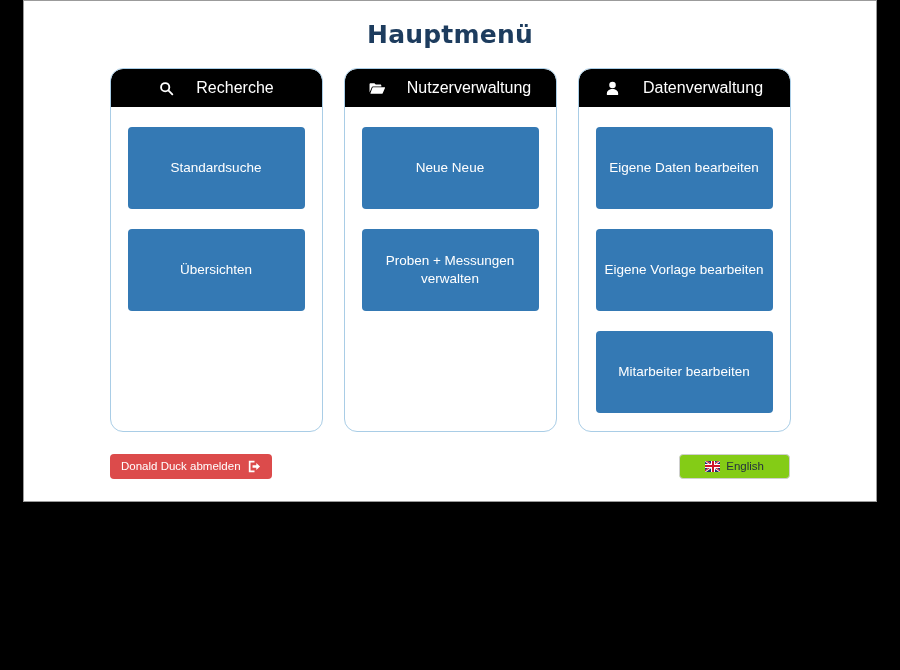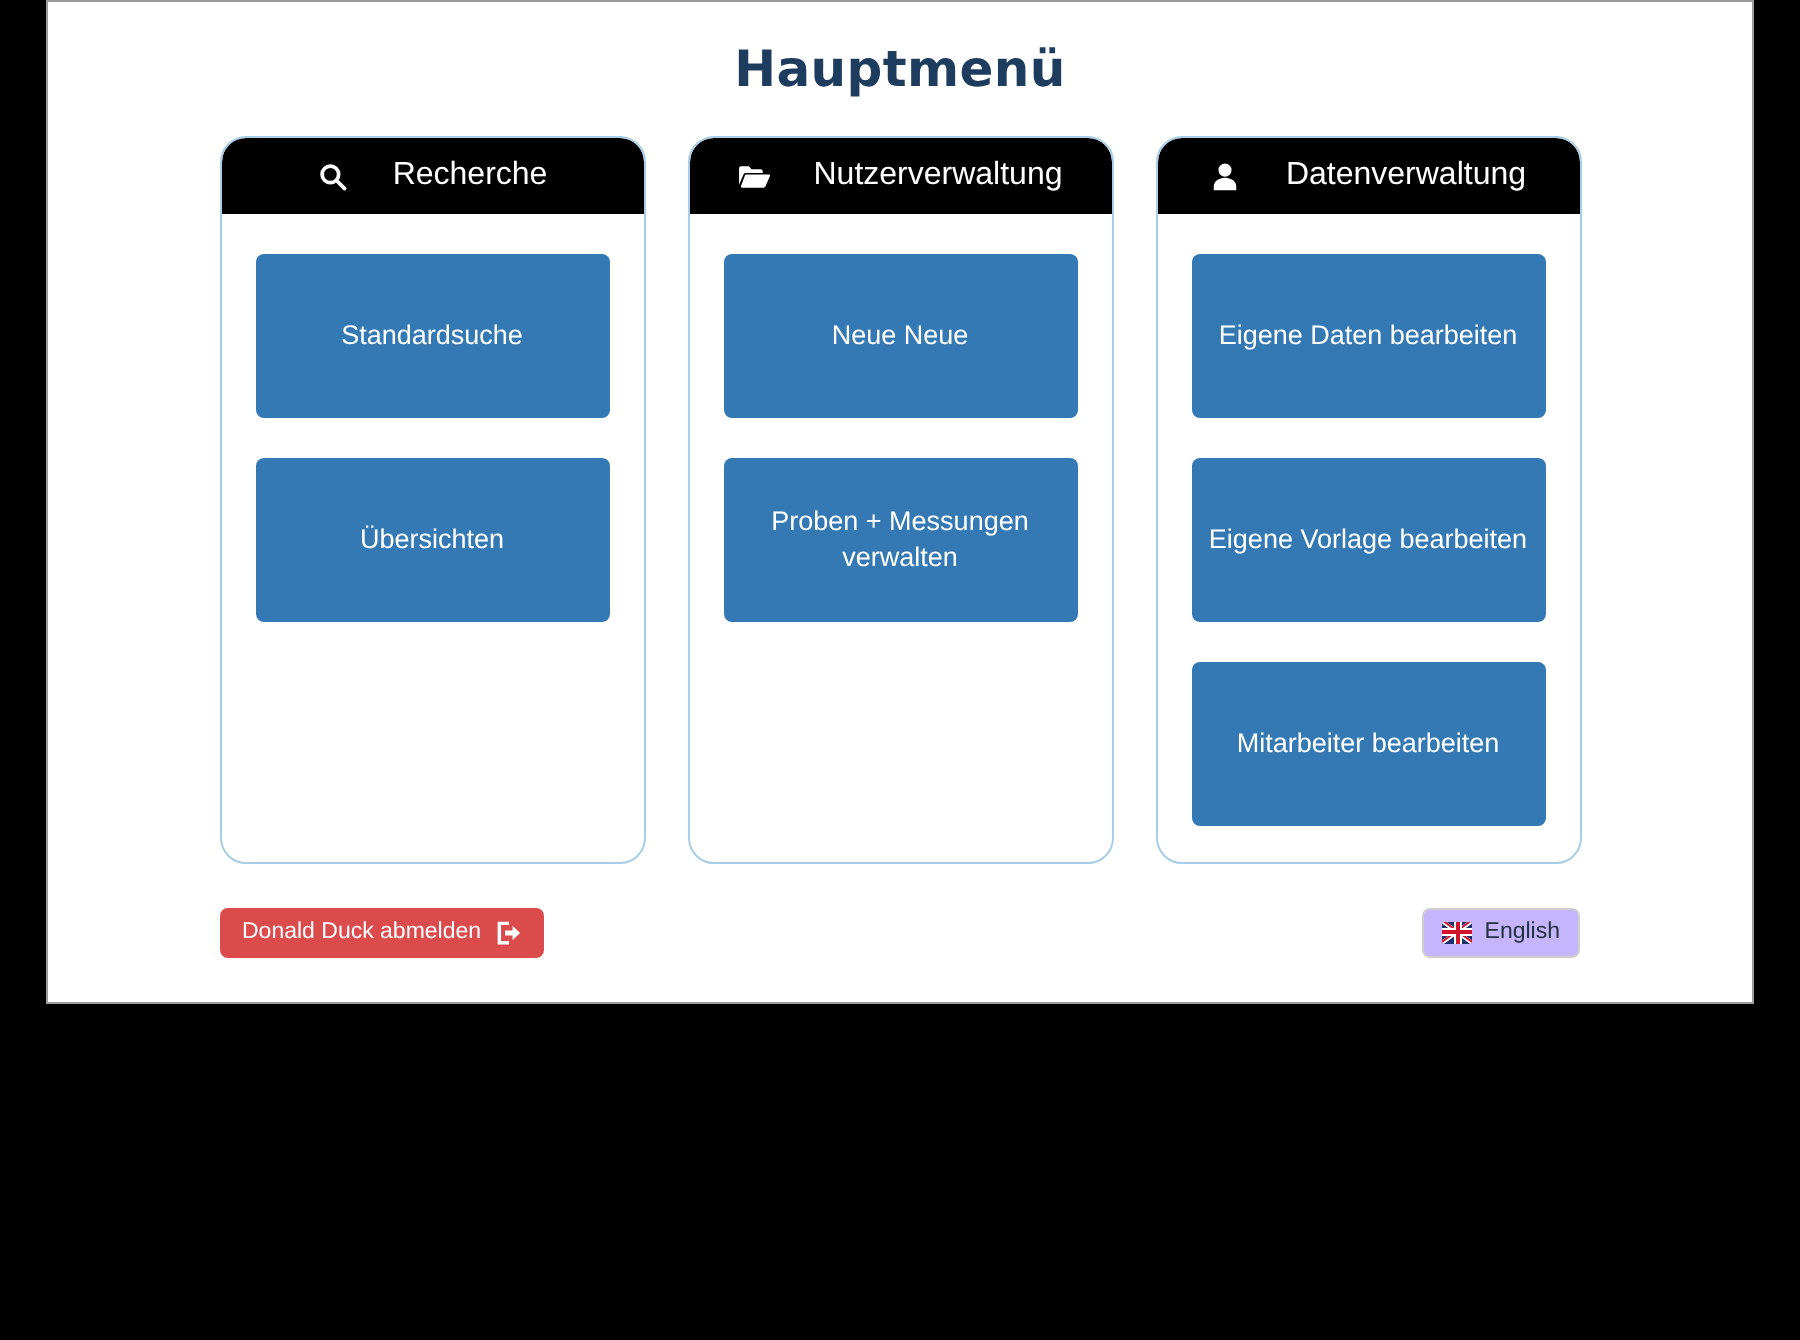--- a/index.html
+++ b/index.html
@@ -125,25 +125,25 @@
     font-size: 11.5px;
     font-family: "Liberation Sans", sans-serif;
     display: inline-flex;
     align-items: center;
     gap: 7px;
     cursor: pointer;
   }
   #logout-button .logout-icon { display: inline-flex; align-items: center; }
 
   #language-button {
-    background: #c4b5fd;
+    background: #84cc16;
     border: 1px solid #cfcfcf;
     border-radius: 4px;
     height: 25px;
-    padding: 0 9px;
+    padding: 0 25px;
     font-size: 11.5px;
     color: #24323d;
     font-family: "Liberation Sans", sans-serif;
     display: inline-flex;
     align-items: center;
     gap: 6px;
     cursor: pointer;
     justify-content: center;
   }
 

